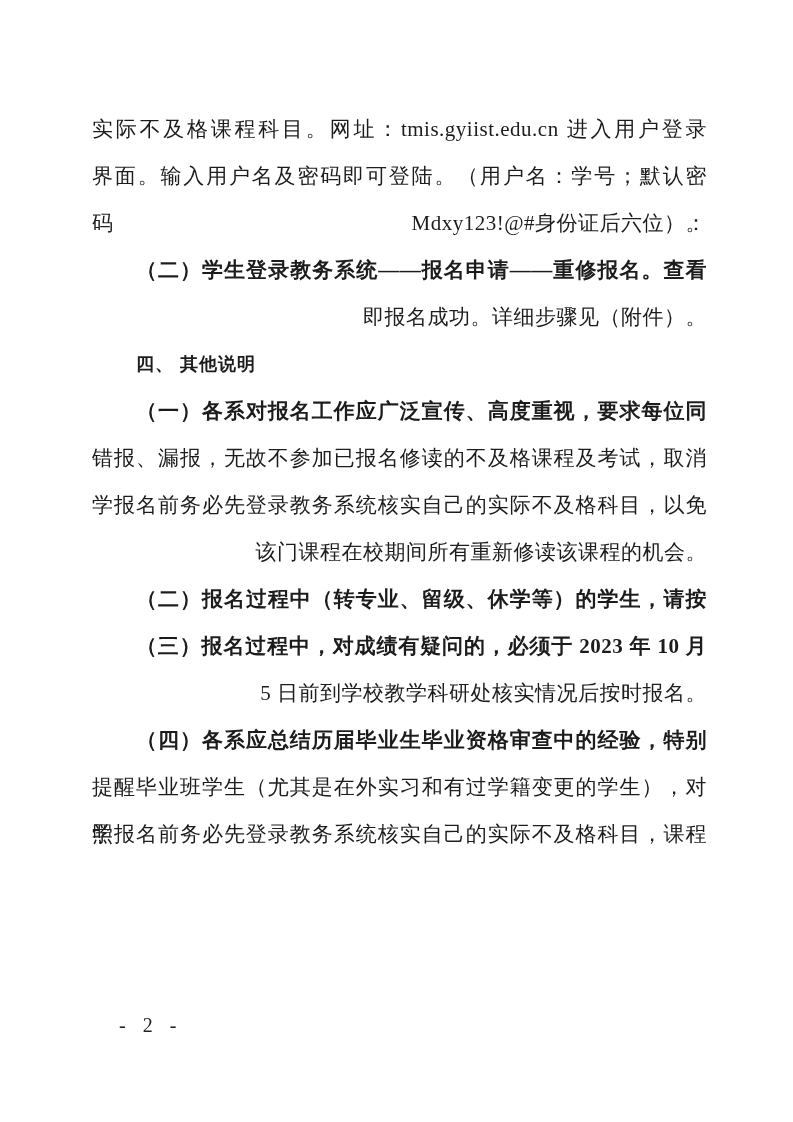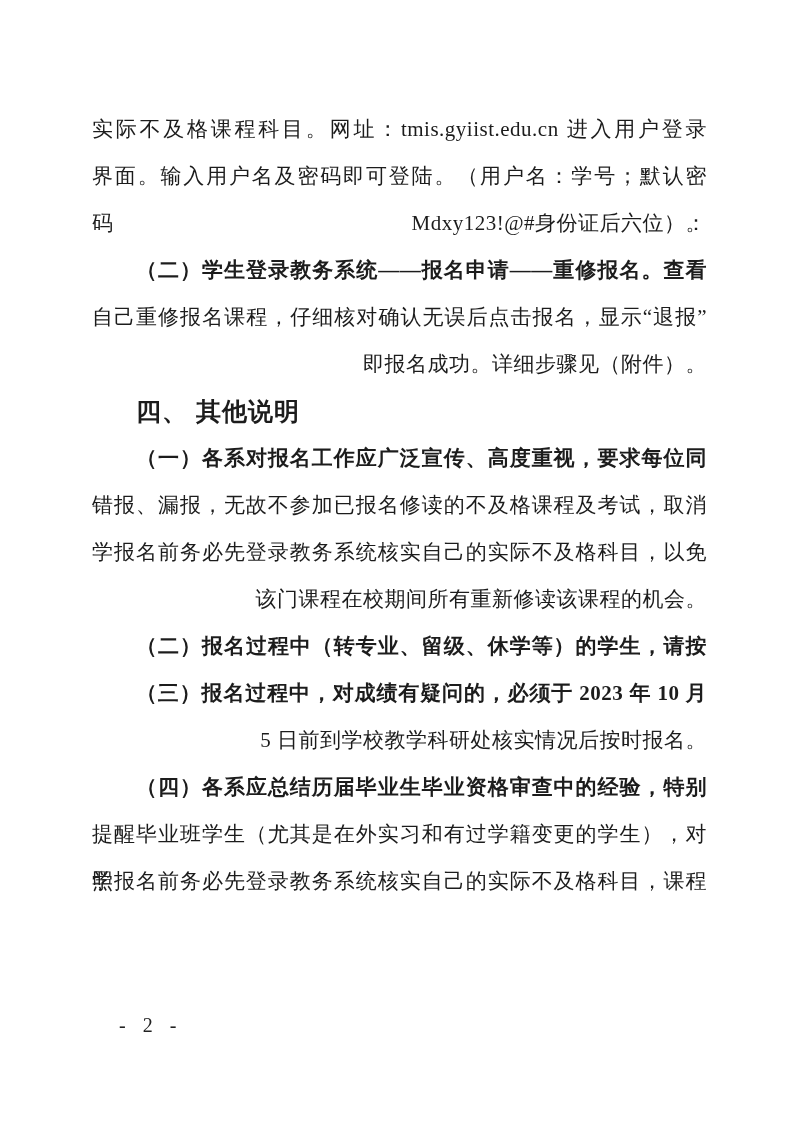--- a/index.html
+++ b/index.html
@@ -37,21 +37,21 @@
     text-align: justify;
     text-align-last: justify;
   }
   .ln.indent {
     padding-left: 44px;
     font-weight: bold;
   }
   .ln.heading {
     font-family: "Liberation Sans", "DejaVu Sans", sans-serif;
     font-weight: bold;
-    font-size: 25px;
+    font-size: 18px;
     letter-spacing: 1px;
     text-align: left;
     text-align-last: left;
   }
   .footer-pagenum {
     position: absolute;
     left: 119px;
     top: 1005px;
     font-size: 20px;
     letter-spacing: 6px;
@@ -61,21 +61,20 @@
 </style>
 </head>
 <body>
 
 <div class="page">
   <div class="textblock">
     <div class="ln fill">实际不及格课程科目。网址：tmis.gyiist.edu.cn 进入用户登录</div>
     <div class="ln fill">界面。输入用户名及密码即可登陆。（用户名：学号；默认密码：</div>
     <div class="ln">Mdxy123!@#身份证后六位）。</div>
     <div class="ln fill indent">（二）学生登录教务系统——报名申请——重修报名。查看</div>
-    <div class="ln fill">自己重修报名课程，仔细核对确认无误后点击报名，显示“退报”</div>
     <div class="ln">即报名成功。详细步骤见（附件）。</div>
     <div class="ln heading indent">四、 其他说明</div>
     <div class="ln fill indent">（一）各系对报名工作应广泛宣传、高度重视，要求每位同</div>
     <div class="ln fill">错报、漏报，无故不参加已报名修读的不及格课程及考试，取消</div>
     <div class="ln fill">学报名前务必先登录教务系统核实自己的实际不及格科目，以免</div>
     <div class="ln">该门课程在校期间所有重新修读该课程的机会。</div>
     <div class="ln fill indent">（二）报名过程中（转专业、留级、休学等）的学生，请按</div>
     <div class="ln fill indent">（三）报名过程中，对成绩有疑问的，必须于 2023 年 10 月</div>
     <div class="ln">5 日前到学校教学科研处核实情况后按时报名。</div>
     <div class="ln fill indent">（四）各系应总结历届毕业生毕业资格审查中的经验，特别</div>

